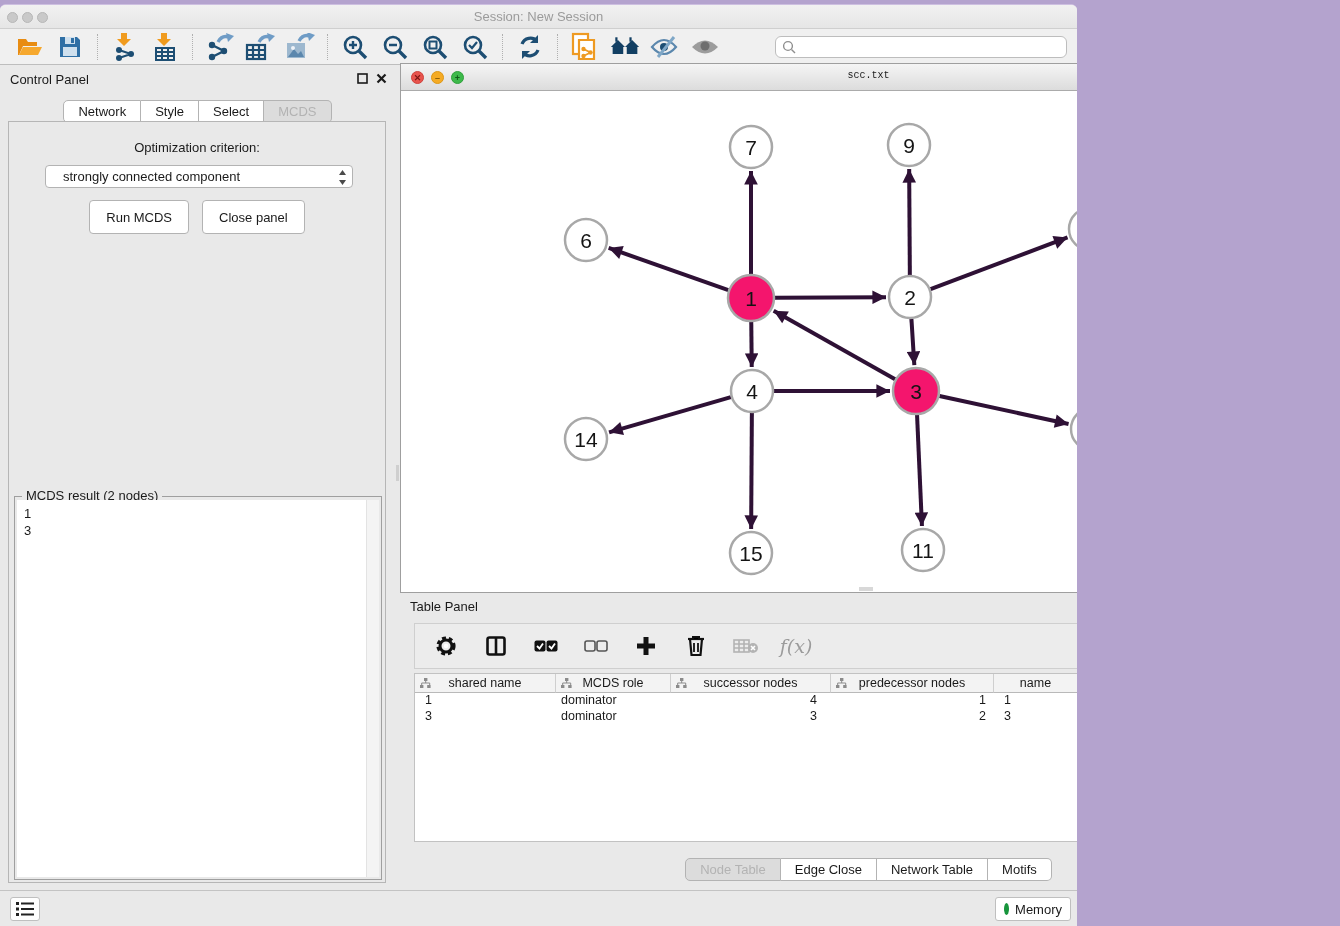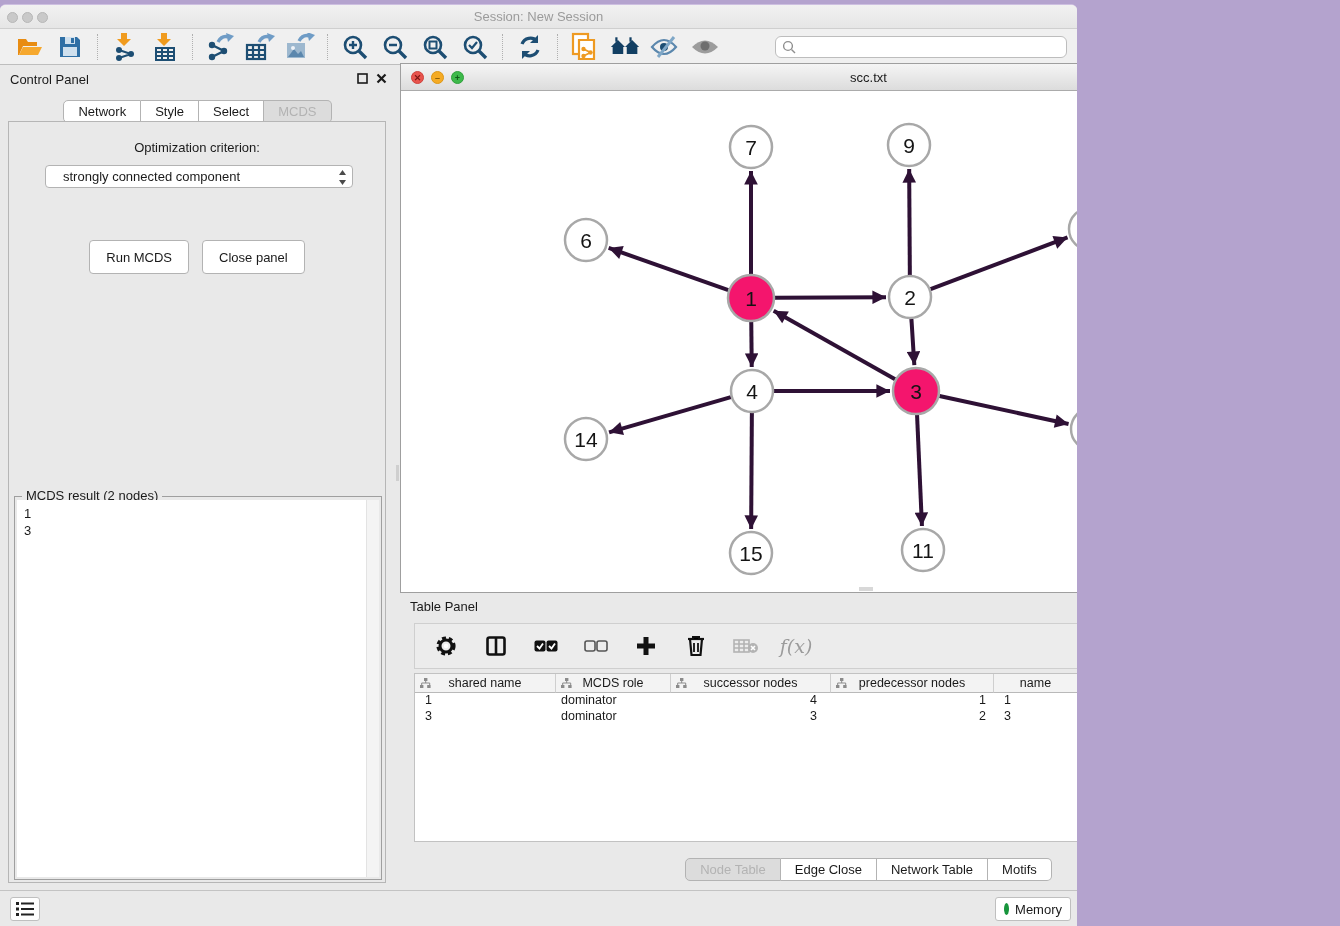--- a/index.html
+++ b/index.html
@@ -38,32 +38,32 @@
   .tab:last-child { border-radius:0 5px 5px 0; }
   .tab.dim { background:#dcdcdc; color:#b3b3b3; }
   .cp-box { position:absolute; left:8px; right:9px; top:55px; bottom:8px; border:1px solid #b6b6b6; background:#e9e9e9; }
   .opt-label { margin-top:18px; text-align:center; font-size:13px; }
   .cp-select { position:relative; margin:10px 32px 0 36px; height:23px; background:#fff;
                border:1px solid #b3b3b3; border-radius:4px; font-size:13px; display:flex; align-items:center;
                padding-left:17px; }
   .cp-select .chev { position:absolute; right:5px; top:3px; }
   .btn-row { margin-top:12px; display:flex; justify-content:center; gap:13px; }
   .pushbtn { height:22px; background:#fff; border:1px solid #b3b3b3; border-radius:4px; font-size:13px;
-             padding:16px 16px; display:flex; align-items:center;margin-top:40px; }
+             padding:16px 16px; display:flex; align-items:center; }
   .groupbox { position:absolute; left:5px; right:3px; top:374px; bottom:2px; border:1px solid #9f9f9f; }
   .groupbox .gb-title { position:absolute; top:-9px; left:7px; background:#e9e9e9; padding:0 4px; font-size:13px; }
   .gb-inner { position:absolute; left:2px; right:2px; top:3px; bottom:2px; background:#fff; }
   .gb-text { padding:5px 0 0 7px; font-size:13px; line-height:17px; }
   .gb-scroll { position:absolute; right:0; top:0; bottom:0; width:13px; background:#f4f4f4; border-left:1px solid #e3e3e3; }
 
   
   #net-frame { position:absolute; left:400px; top:58px; width:937px; height:530px;
                border:1px solid #9f9f9f; background:#fff; }
   .frame-bar { position:relative; height:27px; background:linear-gradient(#f5f5f5,#dcdcdc); border-bottom:1px solid #ababab; }
-  .frame-title { position:absolute; width:100%; top:6px; text-align:center; font-size:13px; color:#1a1a1a; }
+  .frame-title { position:absolute; width:100%; top:6px; text-align:center; font-size:10px; color:#1a1a1a;font-family:Liberation Mono, monospace; }
   .fl { position:absolute; top:7px; width:13px; height:13px; border-radius:50%; font-size:9px; font-weight:bold;
         display:flex; align-items:center; justify-content:center; }
   .fl.red { left:10px; background:#e8544d; border:1px solid #ce423c; color:#7c1512; }
   .fl.yel { left:30px; background:#f5ab24; border:1px solid #dd9716; color:#8a5b05; }
   .fl.grn { left:50px; background:#3db94a; border:1px solid #2fa03b; color:#0f5c18; }
   #canvas { position:absolute; left:0; top:27px; right:0; bottom:0; background:#fff; }
   #graph-svg { width:100%; height:100%; }
   .grip { position:absolute; left:458px; bottom:1px; width:14px; height:4px; background:#d8d8d8; }
 
   

